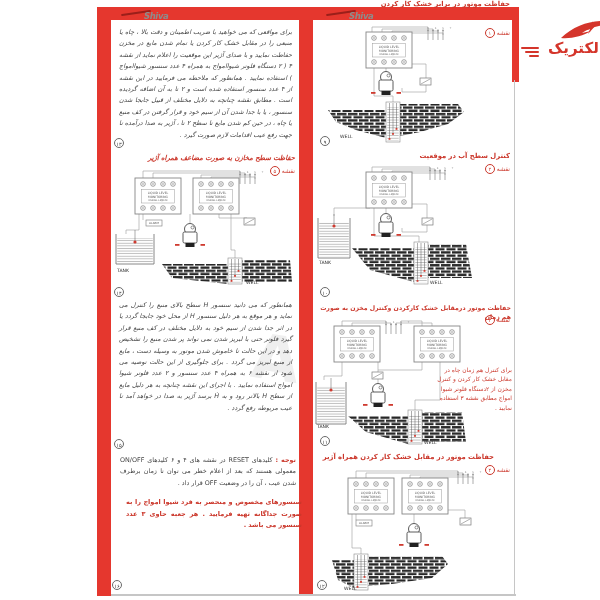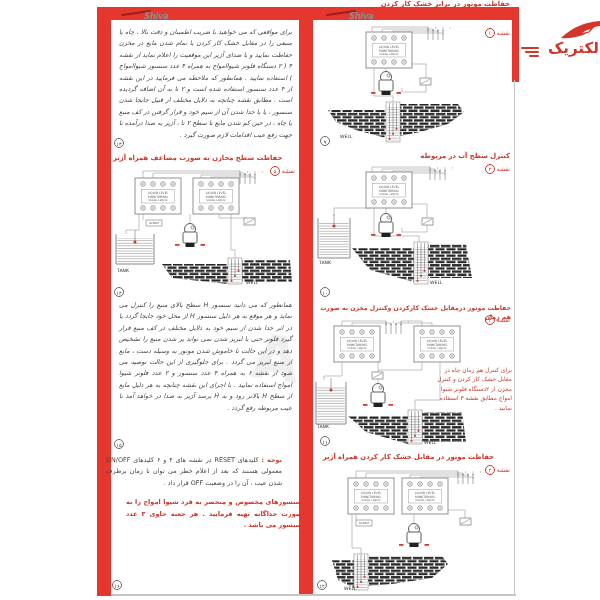--- a/index.html
+++ b/index.html
@@ -148,21 +148,21 @@
     <circle cx="113" cy="4.4" r="0.8" fill="#8a8a8a"></circle>
     <line x1="118" y1="5" x2="118" y2="14" stroke="#8a8a8a" stroke-width="0.7"></line>
     <circle cx="118" cy="4.4" r="0.8" fill="#8a8a8a"></circle>
     <line x1="123" y1="5" x2="123" y2="14" stroke="#8a8a8a" stroke-width="0.7"></line>
     <circle cx="123" cy="4.4" r="0.8" fill="#8a8a8a"></circle>
     <text x="107" y="3" font-size="2.4" fill="#888" letter-spacing="2.6">N R S T</text>
     <text x="20" y="112" font-size="4.6" fill="#2d2d2d">WELL</text>
   </svg>
 <div class="itemnum" style="left:320px;top:136px;">۹</div>
 
-<div class="abs hdr" style="left:316px;top:152px;width:194px;">کنترل سطح آب در مربوطه</div>
+<div class="abs hdr" style="left:316px;top:152px;width:194px;">کنترل سطح آب در موقعیت</div>
 <div class="abs maplbl" style="left:316px;top:164px;width:194px;">
   <span>نقشه</span>
   <span class="circ">۲</span>
 </div>
 <svg id="d2" class="abs" style="left:314px;top:158px;" width="162" height="132">
     <polyline points="58,17 58,9 116,9 116,12" fill="none" stroke="#9a9a9a" stroke-width="0.6"></polyline>
     <polyline points="68,17 68,11 121,11 121,13" fill="none" stroke="#9a9a9a" stroke-width="0.6"></polyline>
     <polyline points="78,17 78,13 126,13 126,15" fill="none" stroke="#9a9a9a" stroke-width="0.6"></polyline>
     <polyline points="88,17 88,15 131,15 131,17" fill="none" stroke="#9a9a9a" stroke-width="0.6"></polyline>
     <polyline points="72,50 72,56" fill="none" stroke="#9a9a9a" stroke-width="0.6"></polyline>
@@ -405,21 +405,21 @@
     <line x1="143" y1="5" x2="143" y2="14" stroke="#8a8a8a" stroke-width="0.7"></line>
     <circle cx="143" cy="4.4" r="0.8" fill="#8a8a8a"></circle>
     <text x="127" y="3" font-size="2.4" fill="#888" letter-spacing="2.6">N R S T</text>
     <text x="14" y="120" font-size="4.6" fill="#2d2d2d">WELL</text>
   </svg>
 <div class="itemnum" style="left:317px;top:580px;">۱۲</div>
 
 <div class="abs para para-last-right" style="left:119px;top:27px;width:173px;height:116px;">برای مواقعی که می خواهید با ضریب اطمینان و دقت بالا ، چاه یا منبعی را در مقابل خشک کار کردن یا تمام شدن مایع در مخزن حفاظت نمایید و با صدای آژیر این موقعیت را اعلام نماید از نقشه ۴ ( ۲ دستگاه فلوتر شیواامواج به همراه ۴ عدد سنسور شیواامواج ) استفاده نمایید . همانطور که ملاحظه می فرمایید در این نقشه از ۴ عدد سنسور استفاده شده است و ۲ تا به آن اضافه گردیده است . مطابق نقشه چنانچه به دلایل مختلف از قبیل جابجا شدن سنسور ، یا با جدا شدن آن از سیم خود و قرار گرفتن در کف منبع یا چاه ، در حین کم شدن مایع تا سطح ۲ تا ، آژیر به صدا درآمده تا جهت رفع عیب اقدامات لازم صورت گیرد .</div>
 <div class="itemnum" style="left:114px;top:138px;">۱۳</div>
 
-<div class="abs hdr" style="left:113px;top:154px;width:182px;text-align:left;">حفاظت سطح مخازن به صورت مضاعف همراه آژیر</div>
+<div class="abs hdr" style="left:113px;top:154px;width:182px;text-align:right;font-style:italic;">حفاظت سطح مخازن به صورت مضاعف همراه آژیر</div>
 <div class="abs maplbl" style="left:113px;top:166px;width:182px;">
   <span>نقشه</span>
   <span class="circ">۵</span>
 </div>
 <svg id="d5" class="abs" style="left:112px;top:170px;" width="184" height="118">
     <polyline points="31,11 31,1 128,1 128,4" fill="none" stroke="#9a9a9a" stroke-width="0.6"></polyline>
     <polyline points="41,11 41,3 133,3 133,5" fill="none" stroke="#9a9a9a" stroke-width="0.6"></polyline>
     <polyline points="89,11 89,5 138,5 138,7" fill="none" stroke="#9a9a9a" stroke-width="0.6"></polyline>
     <polyline points="99,11 99,7 143,7 143,9" fill="none" stroke="#9a9a9a" stroke-width="0.6"></polyline>
     <polyline points="78,44 78,54" fill="none" stroke="#9a9a9a" stroke-width="0.6"></polyline>
@@ -504,18 +504,18 @@
     <circle cx="143" cy="4.4" r="0.8" fill="#8a8a8a"></circle>
     <text x="127" y="3" font-size="2.4" fill="#888" letter-spacing="2.6">N R S T</text>
     <text x="134" y="114" font-size="4.6" fill="#2d2d2d">WELL</text>
   </svg>
 <div class="itemnum" style="left:114px;top:287px;">۱۴</div>
 
 <div class="abs para para-last-right" style="left:119px;top:300px;width:173px;height:104px;">همانطور که می دانید سنسور H سطح بالای منبع را کنترل می نماید و هر موقع به هر دلیل سنسور H از محل خود جابجا گردد یا در اثر جدا شدن از سیم خود به دلایل مختلف در کف منبع قرار گیرد فلوتر حتی با لبریز شدن نمی تواند پر شدن منبع را تشخیص دهد و در این حالت تا خاموش شدن موتور به وسیله دست ، مایع از منبع لبریز می گردد . برای جلوگیری از این حالت توصیه می شود از نقشه ۶ به همراه ۴ عدد سنسور و ۲ عدد فلوتر شیوا امواج استفاده نمایید . با اجرای این نقشه چنانچه به هر دلیل مایع از سطح H بالاتر رود و به H́ برسد آژیر به صدا در خواهد آمد تا عیب مربوطه رفع گردد .</div>
 <div class="ghost">A</div>
 <div class="itemnum" style="left:114px;top:439px;">۱۵</div>
 
-<div class="abs para" style="left:106px;top:455px;width:176px;">
+<div class="abs para" style="left:120px;top:455px;width:176px;">
   <span class="note-red">توجه :</span>
   <span>کلیدهای RESET در نقشه های ۴ و ۶ کلیدهای ON/OFF معمولی هستند که بعد از اعلام خطر می توان تا زمان برطرف شدن عیب ، آن را در وضعیت OFF قرار داد .</span>
 </div>
 <div class="abs promo" style="left:126px;top:497px;width:176px;">سنسورهای مخصوص و منحصر به فرد شیوا امواج را به صورت جداگانه تهیه فرمایید . هر جعبه حاوی ۳ عدد سنسور می باشد .</div>
 <div class="itemnum" style="left:112px;top:580px;">۱۶</div>
 
 </body></html>

